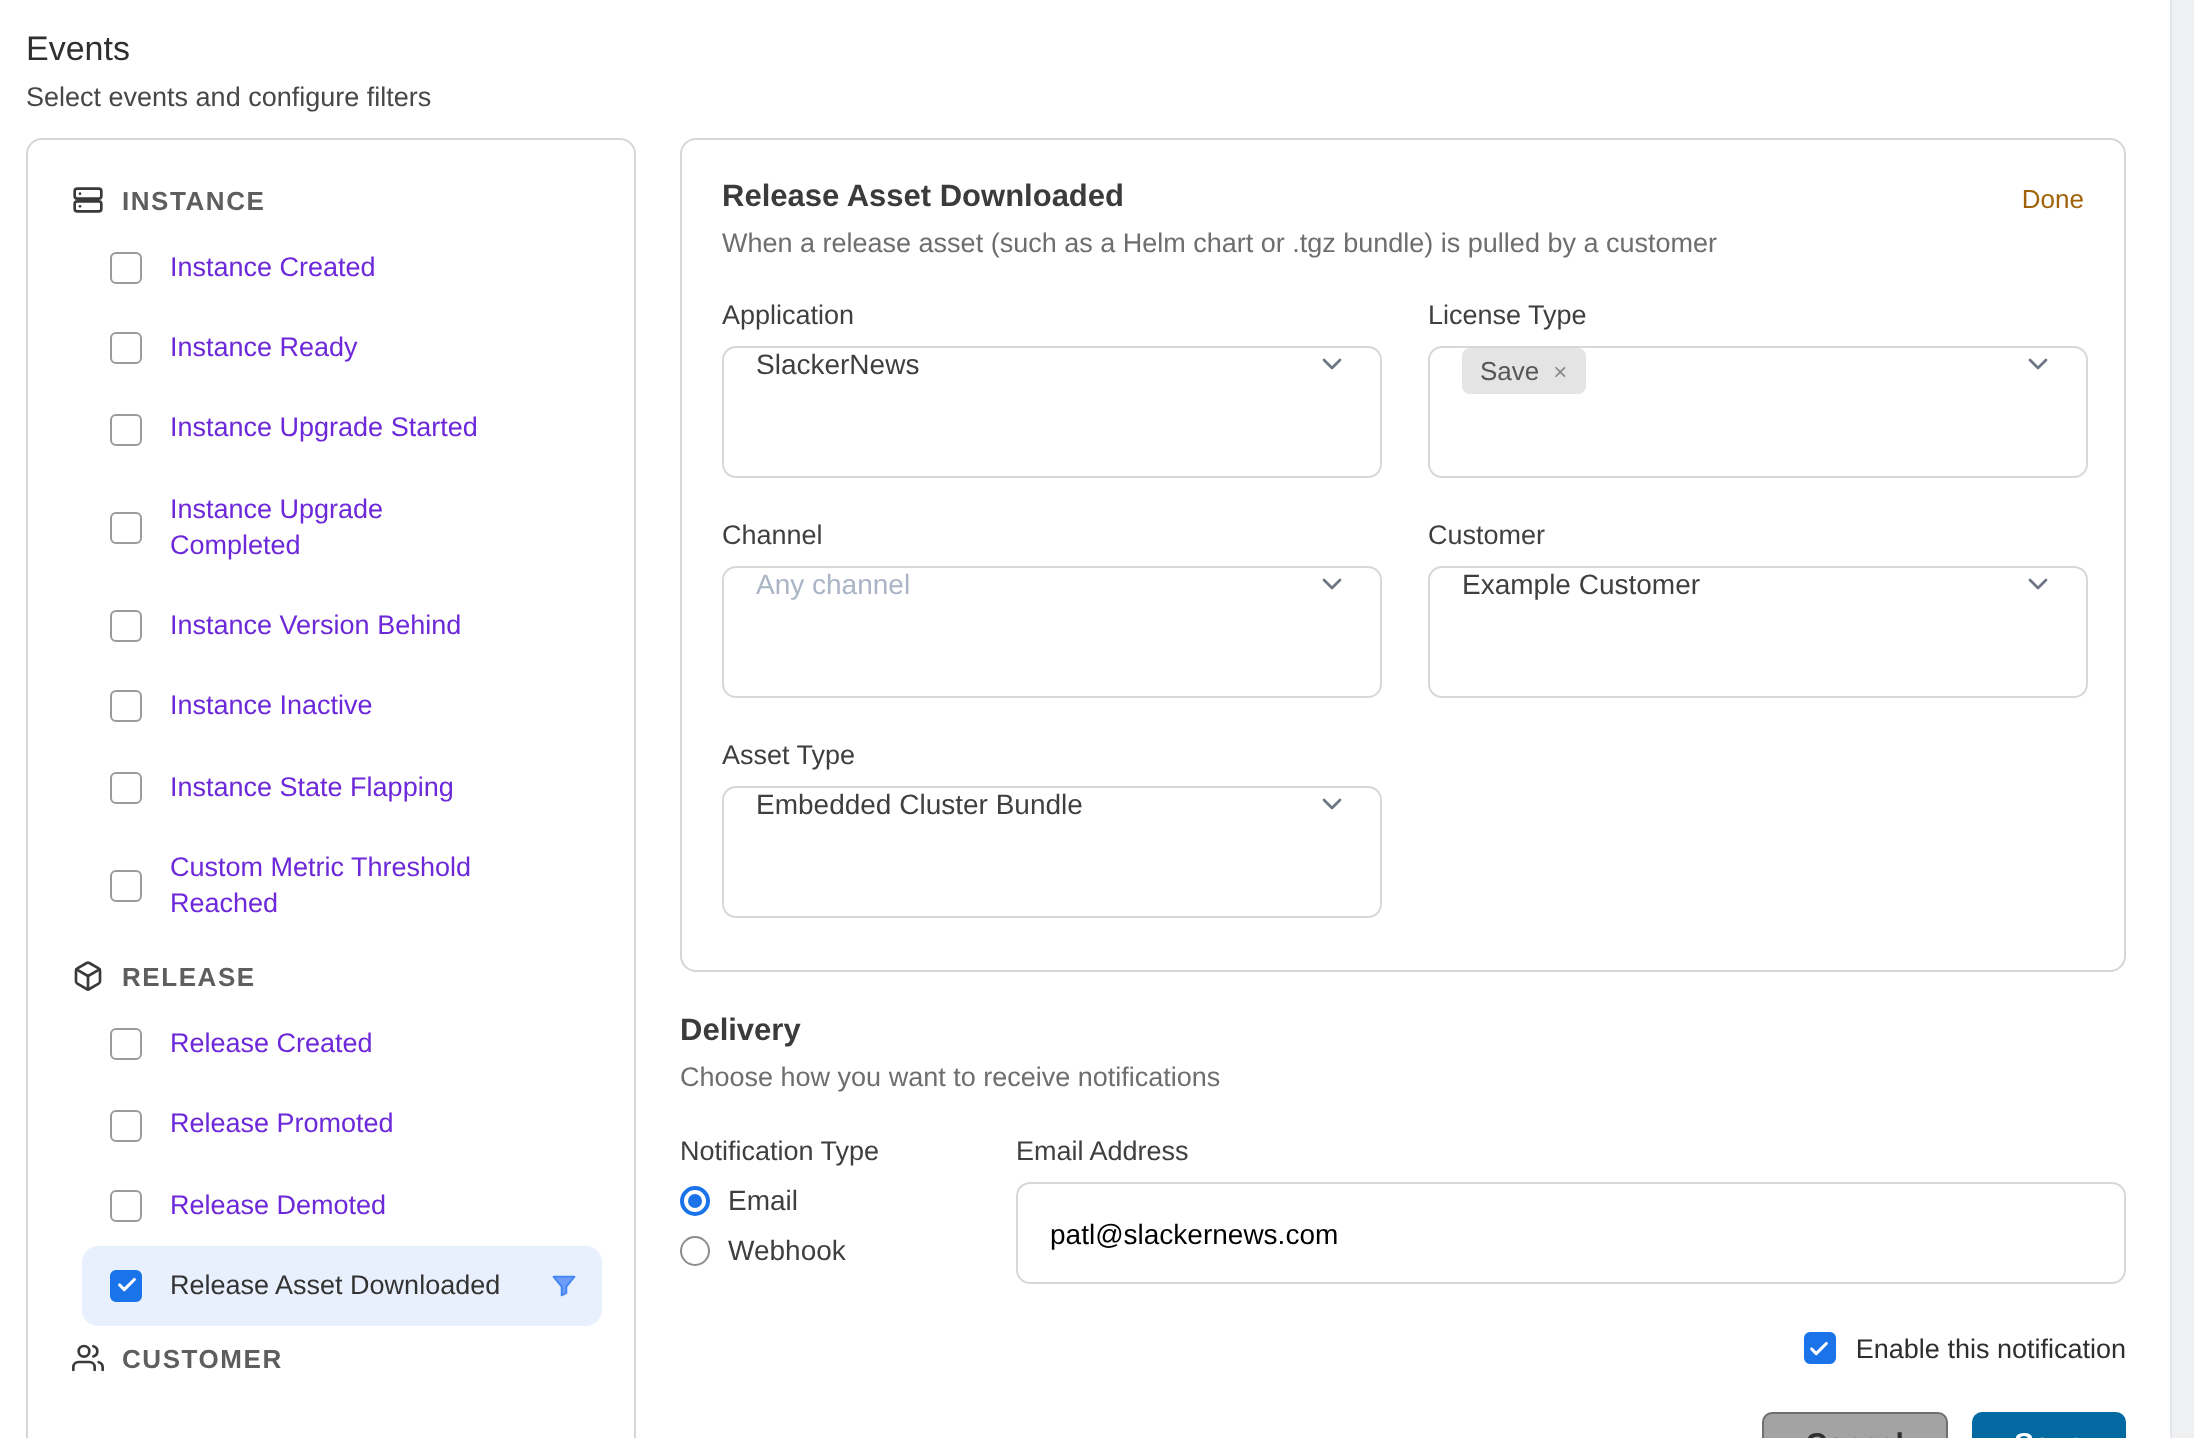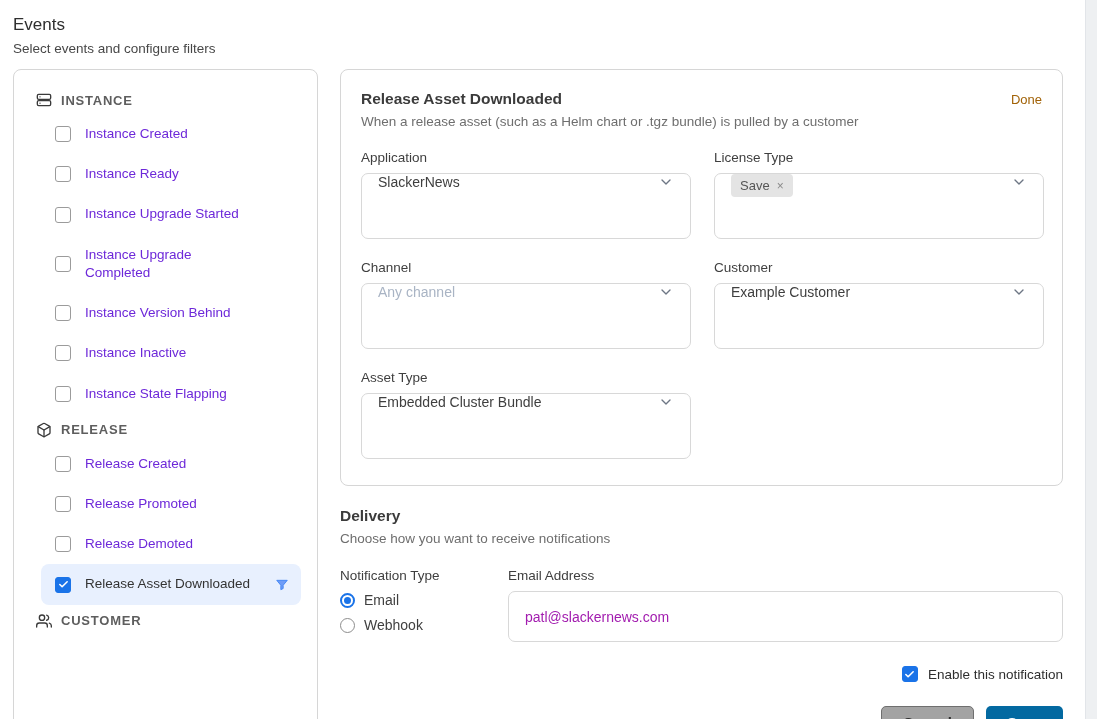--- a/index.html
+++ b/index.html
@@ -68,21 +68,21 @@
   .radio-item { display:flex; align-items:center; gap:9px; margin-top:9px; cursor:pointer; }
   .radio { width:15px; height:15px; border-radius:50%; border:1.5px solid #8d8d8d;
     background:#fff; flex:0 0 auto; display:flex; align-items:center; justify-content:center; }
   .radio.on { border:2px solid #1a73e8; }
   .radio.on .dot { width:7px; height:7px; border-radius:50%; background:#1a73e8; }
   .radio-label { font-size:14px; color:#3f3f3f; }
 
   .email-col { flex:1; }
   .email-label { font-size:13.5px; color:#3f3f3f; }
   .email-input { margin-top:8px; width:100%; height:51px; border:1px solid #d8d8d8;
-    border-radius:7px; padding:0 16px; font-size:14px; color:#a21caf;
+    border-radius:7px; padding:0 16px; font-size:14px; color:#000000;
     font-family:"Liberation Sans", sans-serif; outline:none; }
 
   .enable-row { display:flex; align-items:center; justify-content:flex-end; gap:10px;
     margin-top:24px; }
   .enable-label { font-size:13.5px; color:#2e2e2e; }
 
   .btn-row { display:flex; justify-content:flex-end; gap:12px; margin-top:24px; }
   .btn { height:32px; border-radius:5px; font-size:15px; font-weight:700;
     display:flex; align-items:center; justify-content:center; cursor:pointer;
     font-family:"Liberation Sans", sans-serif; }
@@ -131,20 +131,24 @@
       <span class="cbx"></span>
       <span class="row-label">Instance Version Behind</span>
     </div>
     <div class="ev-row">
       <span class="cbx"></span>
       <span class="row-label">Instance Inactive</span>
     </div>
     <div class="ev-row">
       <span class="cbx"></span>
       <span class="row-label">Instance State Flapping</span>
+    </div>
+    <div class="ev-row">
+      <span class="cbx"></span>
+      <span class="row-label">Custom Metric Threshold Reached</span>
     </div>
 
     <div class="section-header">
       <svg width="16" height="16" viewBox="0 0 24 24" fill="none" stroke-width="2" stroke-linecap="round" stroke-linejoin="round">
           <path d="M21 16V8a2 2 0 0 0-1-1.73l-7-4a2 2 0 0 0-2 0l-7 4A2 2 0 0 0 3 8v8a2 2 0 0 0 1 1.73l7 4a2 2 0 0 0 2 0l7-4A2 2 0 0 0 21 16z"></path>
           <polyline points="3.27 6.96 12 12.01 20.73 6.96"></polyline>
           <line x1="12" y1="22.08" x2="12" y2="12"></line>
         </svg>
       <span class="sec-label">RELEASE</span>
     </div>

